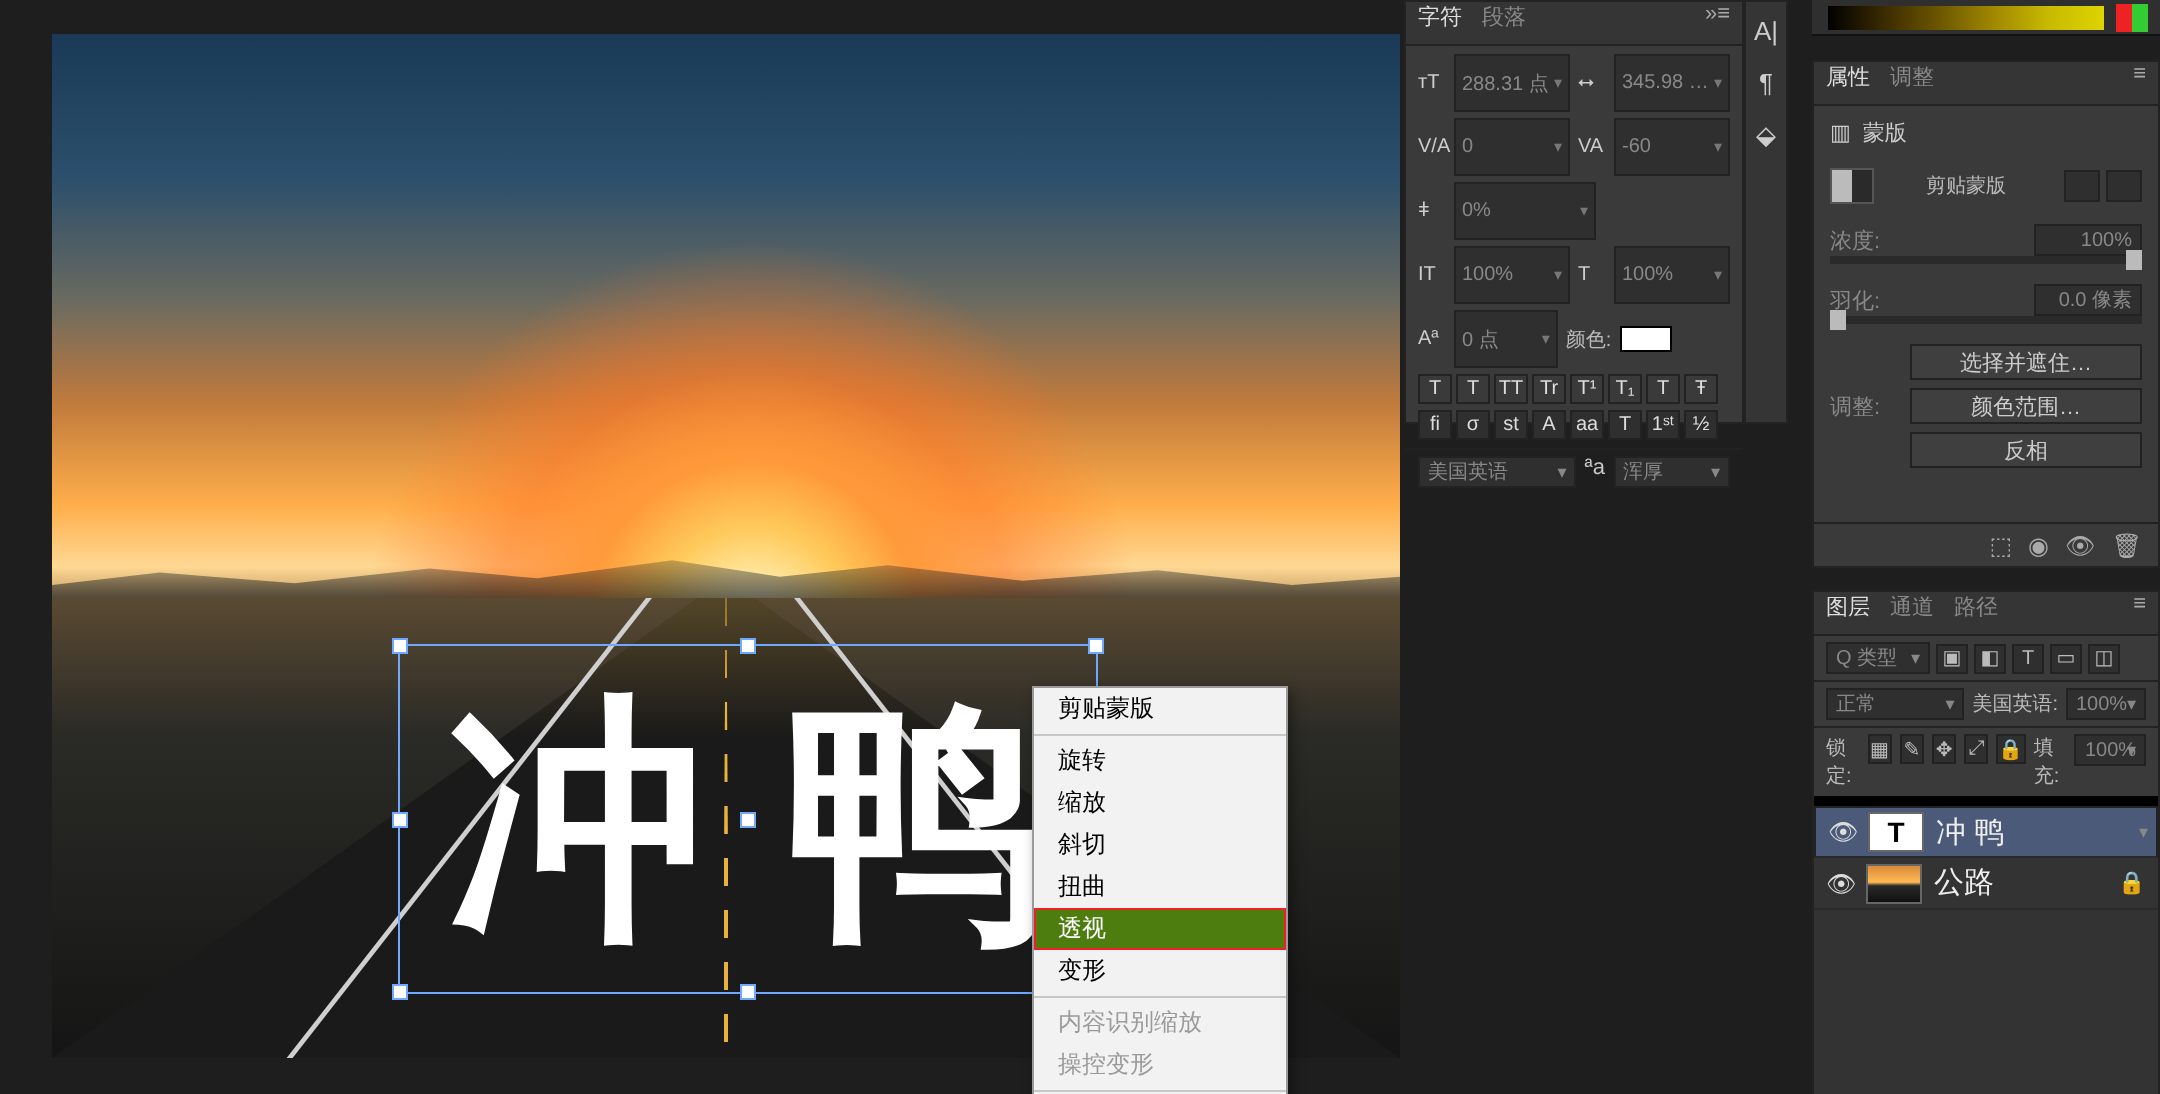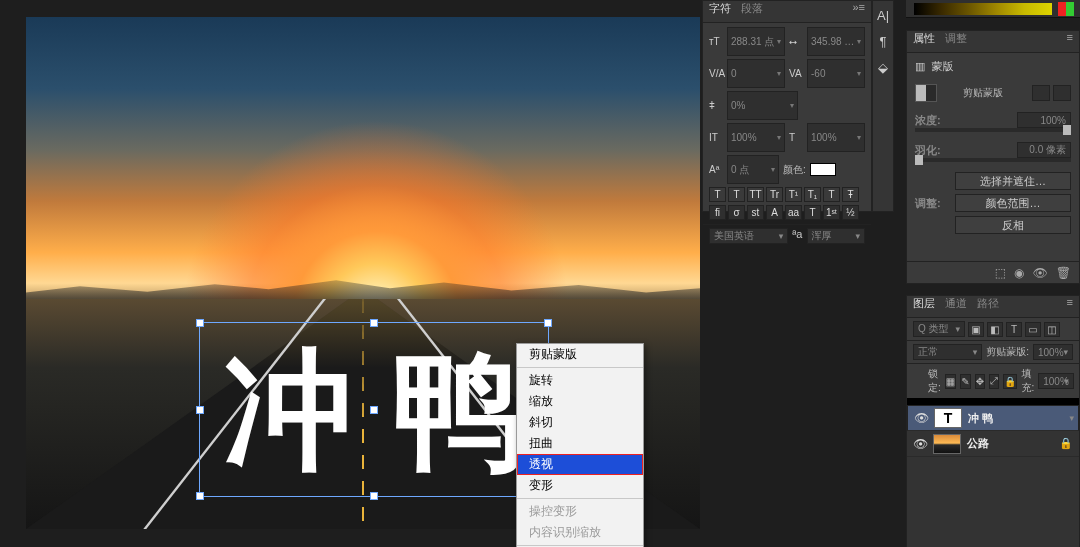--- a/index.html
+++ b/index.html
@@ -29,21 +29,21 @@
   .bbox .h.tm{left:50%;top:-4px;margin-left:-4px}.bbox .h.bm{left:50%;bottom:-4px;margin-left:-4px}
   .bbox .h.ml{left:-4px;top:50%;margin-top:-4px}.bbox .h.mr{right:-4px;top:50%;margin-top:-4px}
   .bbox .h.c{left:50%;top:50%;margin:-4px 0 0 -4px}
   .bigtext { position:absolute; inset:0; display:flex; align-items:center; justify-content:center; gap:36px; }
   .bigtext span { color:#fff; font-weight:900; font-size:130px; line-height:1; letter-spacing:2px; font-family:"Heiti SC","SimHei",sans-serif; }
 
   
   .ctx { position:absolute; left:516px; top:343px; width:128px; background:#f2f2f2; border:1px solid #9a9a9a; box-shadow:2px 2px 6px rgba(0,0,0,0.4); color:#000; font-size:12px; }
   .ctx .item { padding:2px 12px; white-space:nowrap; }
   .ctx .item.disabled { color:#9a9a9a; }
-  .ctx .item.hover { background:#1d4ed8; color:#fff;font-family:Liberation Serif, serif; }
+  .ctx .item.hover { background:#4d7c0f; color:#fff;font-family:Liberation Serif, serif; }
   .ctx .item.boxed { outline:1.5px solid #e22; outline-offset:-1px; }
   .ctx hr { border:none; border-top:1px solid #c8c8c8; margin:2px 0; }
 
   
   .rs { position:absolute; top:0; right:0; width:378px; height:547px; }
 
   
   .char { position:absolute; left:0; top:0; width:170px; height:212px; background:#3a3a3a; border:1px solid #222; }
   .tabrow { display:flex; align-items:flex-start; height:22px; background:#353535; border-bottom:1px solid #222; padding:0 6px; gap:10px; }
   .tabrow .tab { color:#ddd; font-size:11px; }
@@ -74,45 +74,45 @@
 
   
   .props { position:absolute; left:204px; top:30px; width:174px; height:254px; background:#3a3a3a; border:1px solid #222; display:flex; flex-direction:column; }
   .props .body { padding:6px 8px; display:flex; flex-direction:column; gap:10px; flex:1; }
   .props .hdr { display:flex; align-items:center; gap:6px; color:#ccc; font-size:11px; }
   .maskrow { display:flex; align-items:center; justify-content:space-between; }
   .maskrow .micon { width:22px; height:18px; background:#2a2a2a; border:1px solid #555; display:flex; }
   .maskrow .micon::before { content:""; width:50%; background:#bbb; }
   .maskrow .mb { width:18px; height:16px; background:#2f2f2f; border:1px solid #222; margin-left:3px; }
   .slrow { display:flex; align-items:center; gap:6px; }
-  .slrow .lab { color:#888; width:34px; font-size:11px;font-weight:bold; }
+  .slrow .lab { color:#888; width:34px; font-size:11px; }
   .slrow .val { width:54px; height:16px; background:#2f2f2f; border:1px solid #222; color:#888; font-size:10px; display:flex; align-items:center; justify-content:flex-end; padding:0 4px; }
   .track { flex:1; height:4px; background:#2a2a2a; position:relative; }
   .track .knob { position:absolute; top:-3px; width:8px; height:10px; background:#bbb; }
   .pbtn { height:18px; background:#3f3f3f; border:1px solid #222; color:#ccc; font-size:11px; display:flex; align-items:center; justify-content:center; }
   .props .bottombar { height:22px; border-top:1px solid #222; display:flex; align-items:center; justify-content:flex-end; gap:8px; padding:0 8px; color:#aaa; font-size:12px; margin-top:auto; }
 
   
   .layers { position:absolute; left:204px; top:284px; width:174px; height:289px; background:#3a3a3a; border:1px solid #222; display:flex; flex-direction:column;margin-top:11px; }
   .layers .filters { display:flex; align-items:center; gap:3px; padding:3px 6px; border-bottom:1px solid #222; }
   .layers .filters .fsel { width:52px; }
   .chip { width:16px; height:15px; background:#2f2f2f; border:1px solid #222; color:#bbb; font-size:10px; display:flex; align-items:center; justify-content:center; }
   .layers .modebar { display:flex; align-items:center; gap:4px; padding:3px 6px; border-bottom:1px solid #222; }
   .modebar .msel { flex:1; }
   .modebar .olab { color:#bbb; font-size:10px; }
   .modebar .ov { width:40px; }
-  .layers .lockbar { display:flex; align-items:center; gap:4px; padding:3px 21px; border-bottom:7px solid #000000; color:#bbb; font-size:10px; }
+  .layers .lockbar { display:flex; gap:4px; padding:3px 6px; border-bottom:5px solid #000000; color:#bbb; font-size:10px; }
   .layerlist { flex:1; background:#333; }
   .lrow { height:26px; display:flex; align-items:center; gap:6px; padding:0 6px; border-bottom:1px solid #2a2a2a; }
   .lrow.sel { background:#4a5a78; }
   .eye { width:14px; color:#ddd; font-size:12px; }
   .thumb { width:28px; height:20px; border:1px solid #666; background:#888; }
   .thumb.txt { background:#fff; color:#000; font-size:14px; font-weight:bold; display:flex; align-items:center; justify-content:center; }
   .thumb.img { background:linear-gradient(to bottom,#d98a3a 0%,#ffbb55 45%,#2a2a2a 55%,#111 100%); }
-  .lrow .nm { color:#eee; font-size:11px; flex:1;font-weight:bold; }
+  .lrow .nm { color:#eee; font-size:15px; flex:1; }
   .lock { color:#bbb; font-size:11px; }
   .layers .bottombar { height:24px; border-top:1px solid #222; display:flex; align-items:center; justify-content:flex-end; gap:8px; padding:0 8px; color:#aaa; font-size:12px; }
   .layers .bottombar .bi { width:14px; text-align:center; }
 </style>
 </head>
 <body>
 
 <div class="canvas-wrap">
   <div class="sky"></div>
   <div class="mountains"></div>
@@ -141,22 +141,22 @@
 <div class="ctx">
   <div class="item">剪贴蒙版</div>
   <hr>
   <div class="item">旋转</div>
   <div class="item">缩放</div>
   <div class="item">斜切</div>
   <div class="item">扭曲</div>
   <div class="item hover boxed">透视</div>
   <div class="item">变形</div>
   <hr>
+  <div class="item disabled">内容识别缩放</div>
   <div class="item disabled">操控变形</div>
-  <div class="item disabled">内容识别缩放</div>
   <hr>
 
 </div>
 
 <div class="rs">
 
   <div class="char">
     <div class="tabrow">
       <span class="tab">字符</span>
       <span class="tab inactive">段落</span>
@@ -297,21 +297,21 @@
     <div class="filters">
       <div class="sel fsel">Q 类型</div>
       <div class="chip">▣</div>
       <div class="chip">◧</div>
       <div class="chip">T</div>
       <div class="chip">▭</div>
       <div class="chip">◫</div>
     </div>
     <div class="modebar">
       <div class="sel msel">正常</div>
-      <span class="olab">剪贴蒙版:</span>
+      <span class="olab">美国英语:</span>
       <div class="sel ov">100%</div>
     </div>
     <div class="lockbar">
       <span>锁定:</span>
       <div class="chip">▦</div>
       <div class="chip">✎</div>
       <div class="chip">✥</div>
       <div class="chip">⤢</div>
       <div class="chip">🔒</div>
       <span style="margin-left:auto">填充:</span>

